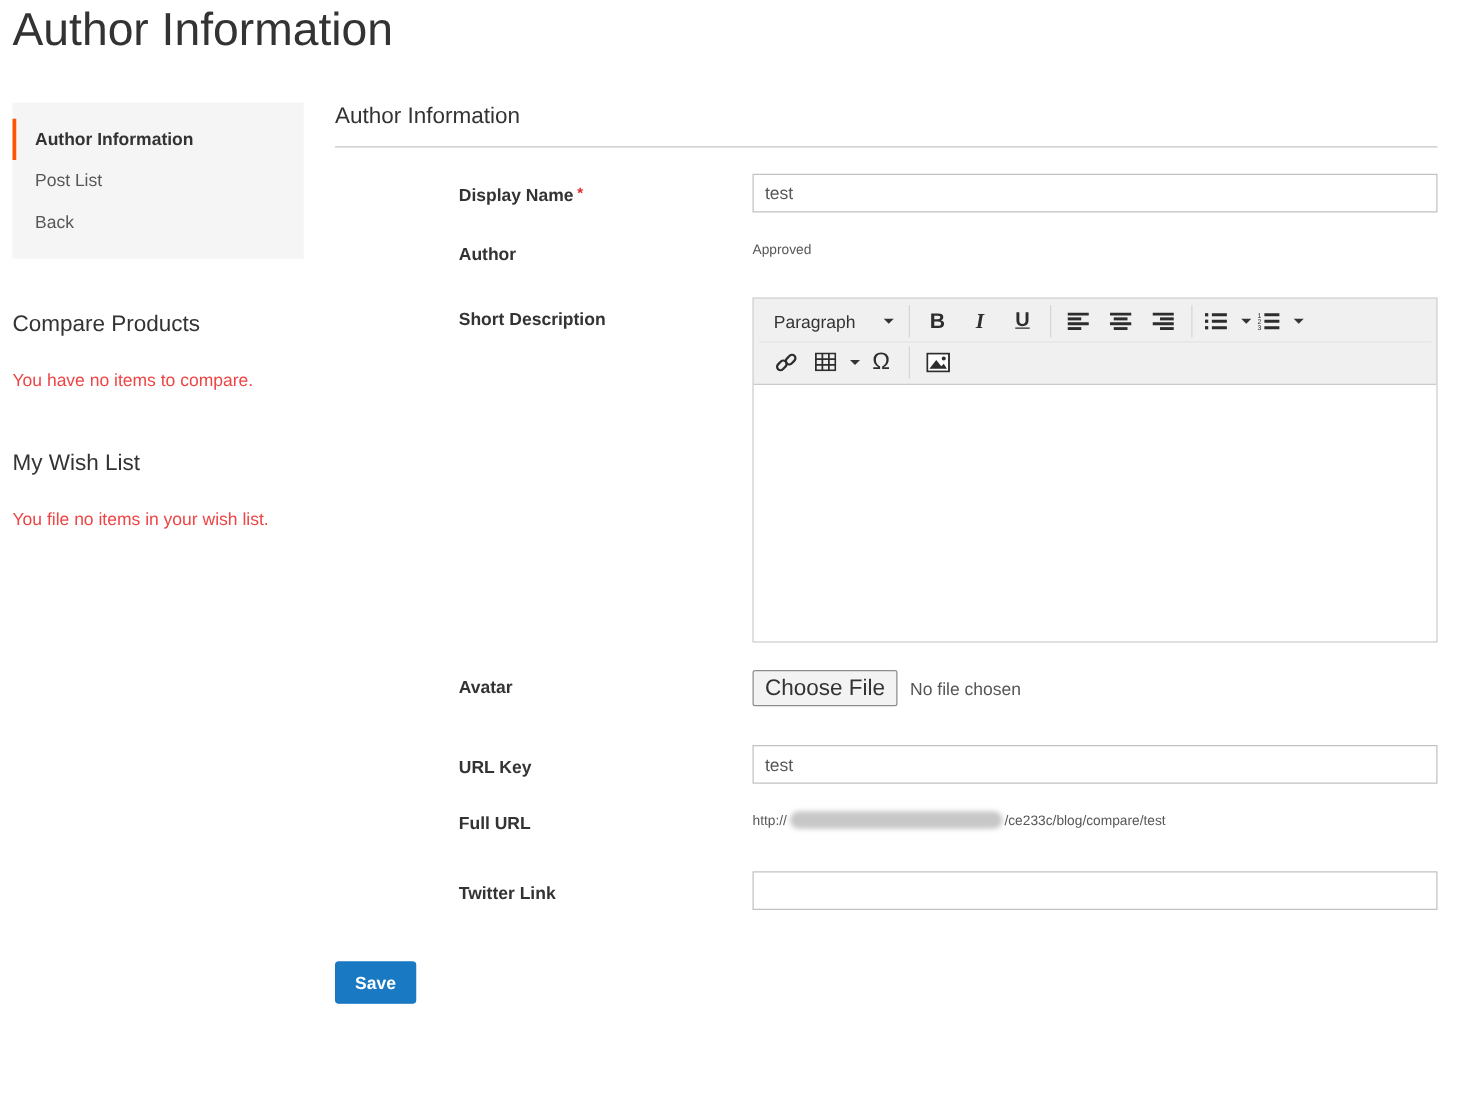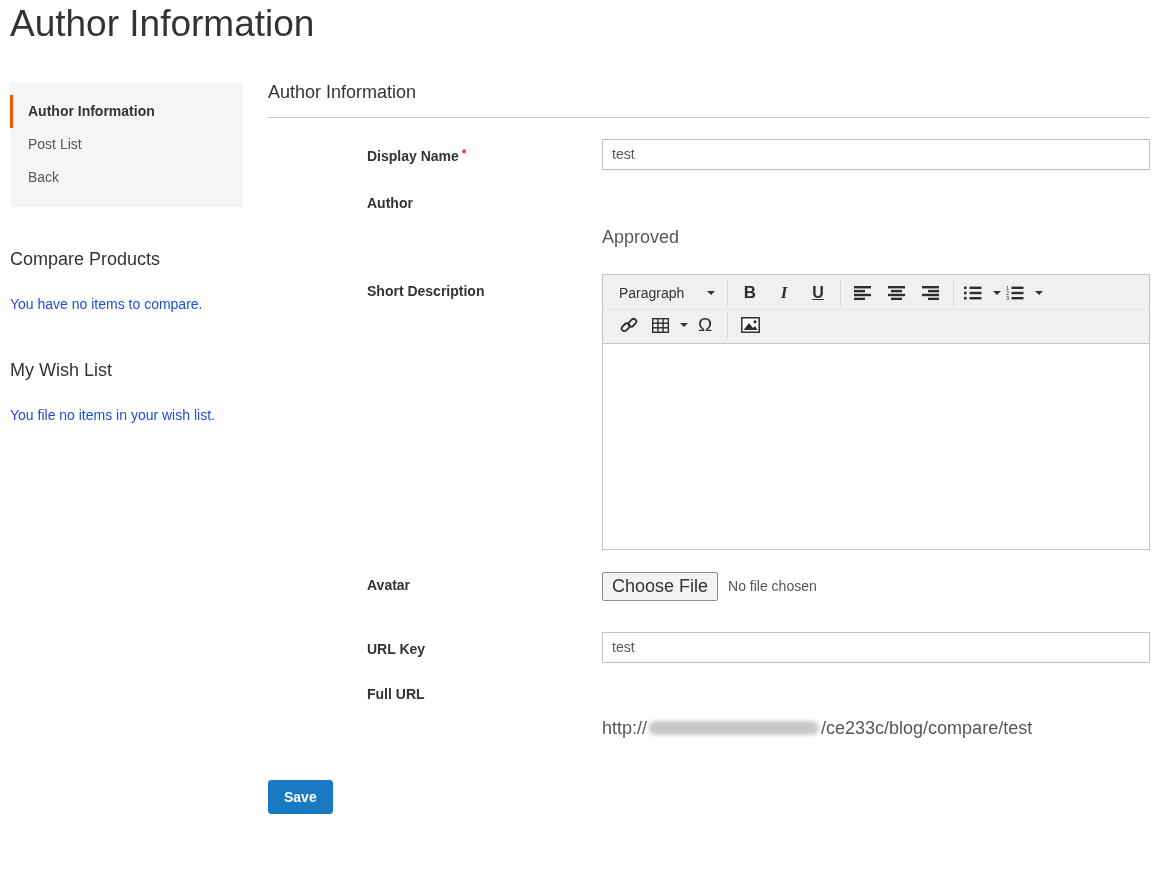--- a/index.html
+++ b/index.html
@@ -14,31 +14,31 @@
   .col-main { flex: 1; margin-left: 25px; }
 
   
   .side-nav { background: #f5f5f5; padding: 13px 0; display: block; }
   .side-nav-item { display: block; font-size: 14px; color: #575757; text-decoration: none; padding: 7px 15px 7px 15px; border-left: 3px solid transparent; line-height: 19px; cursor: pointer; }
   .side-nav-item.active { border-left-color: #ff5501; color: #333; font-weight: 700; }
 
   .side-block { margin-top: 42px; }
   .side-block + .side-block { margin-top: 48px; }
   .side-block-title { font-size: 18px; font-weight: 300; color: #333; line-height: 1.2; }
-  .side-block-text { font-size: 14px; color: #1d4ed8; margin-top: 25px; }
+  .side-block-text { font-size: 14px; color: #ef4444; margin-top: 25px; }
 
   
   .section-title { font-size: 18px; font-weight: 300; color: #333; padding-bottom: 13px; border-bottom: 1px solid #c6c6c6; line-height: 1.2; }
   .form { margin-top: 21px; }
   .form-row { display: flex; align-items: flex-start; }
   .form-label { width: 235px; margin-left: 99px; flex-shrink: 0; font-size: 14px; font-weight: 700; color: #333; padding-top: 8px; line-height: 1.3; }
   .required-marker { color: #e02b27; font-size: 12px; margin-left: 3px; vertical-align: top; }
   .form-field { flex: 1; min-width: 0; }
   .input-text { width: 100%; height: 31px; border: 1px solid #c2c2c2; background: #fff; padding: 0 9px; font-size: 14px; color: #575757; font-family: "Liberation Sans", sans-serif; }
-  .form-static { padding-top: 8px; font-size: 18px; color: #575757; margin-top: 33px; }
+  .form-static { padding-top: 8px; font-size: 11px; color: #575757; }
 
   .mb-a { margin-bottom: 16px; }
   .mb-b { margin-bottom: 26px; }
   .mb-c { margin-bottom: 18px; }
   .mb-d { margin-bottom: 31px; }
   .mb-e { margin-bottom: 14px; }
   .mb-f { margin-bottom: 30px; }
   .mb-g { margin-bottom: 20px; }
 
   
@@ -270,20 +270,26 @@
         </div>
 
         <div class="form-row mb-f">
           <div class="form-label">Full URL</div>
           <div class="form-field form-static">
             <span>http://</span><span class="url-redacted"></span><span>/ce233c/blog/compare/test</span>
           </div>
         </div>
 
 
+        <div class="form-row">
+          <div class="form-label">Twitter Link</div>
+          <div class="form-field">
+            <input type="text" class="input-text" value="" style="">
+          </div>
+        </div>
 
       </form>
 
       <div class="actions">
         <button type="button" class="save-button">Save</button>
       </div>
     </main>
 
   </div>
 </div>

